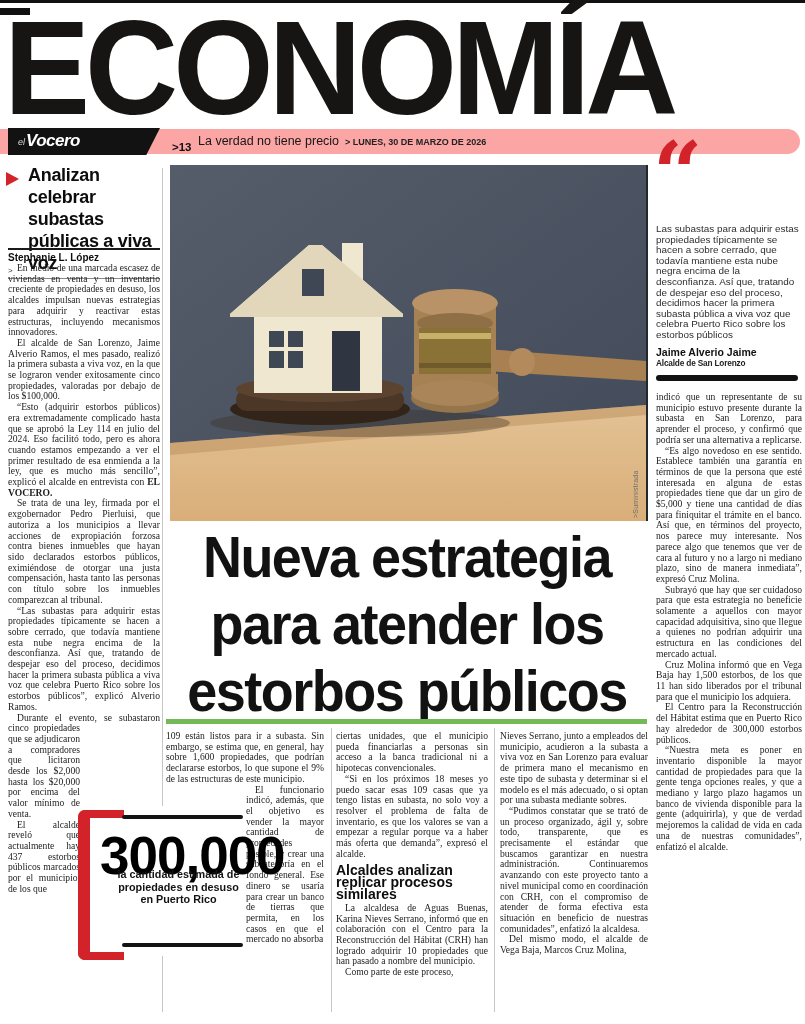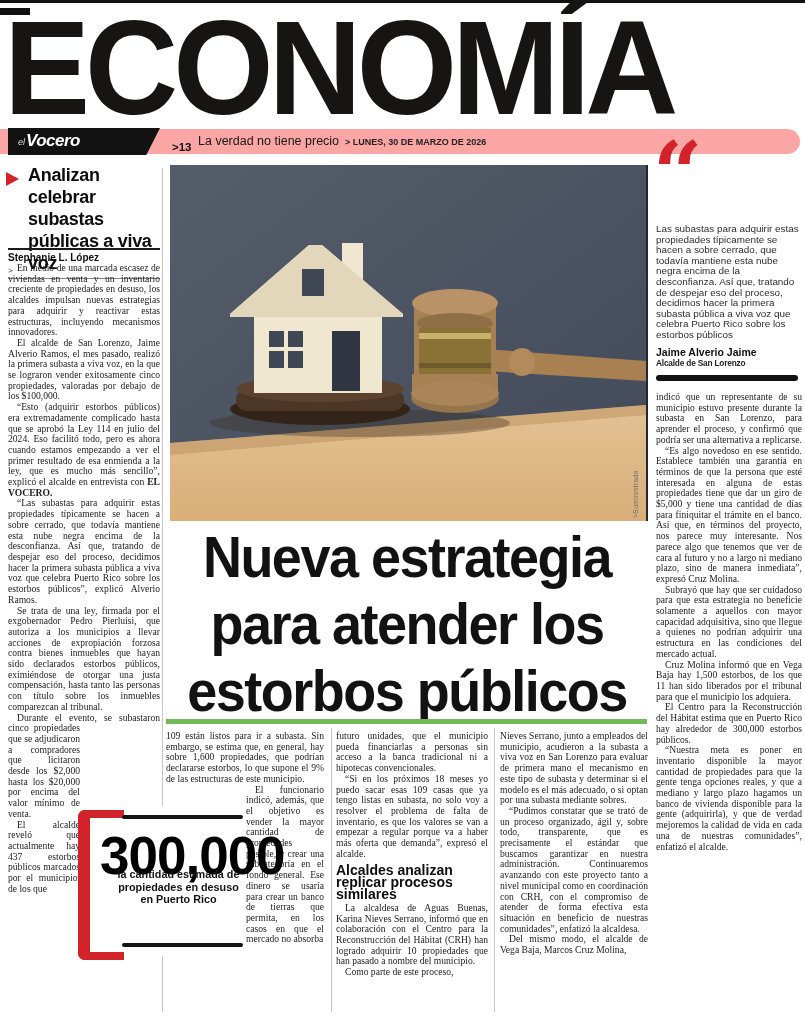--- a/index.html
+++ b/index.html
@@ -106,22 +106,22 @@
   <div class="kicker-title">Analizan celebrar subastas públicas a viva voz</div>
   <div class="rule-a"></div>
   <div class="byline">Stephanie L. López</div>
   <div class="byline-mark">&gt;</div>
   <div class="rule-b"></div>
 
   <div class="bodycol col1">
     <p>En medio de una marcada escasez de viviendas en venta y un inventario creciente de propiedades en desuso, los alcaldes impulsan nuevas estrategias para adquirir y reactivar estas estructuras, incluyendo mecanismos innovadores.</p>
     <p>El alcalde de San Lorenzo, Jaime Alverio Ramos, el mes pasado, realizó la primera subasta a viva voz, en la que se lograron vender exitosamente cinco propiedades, valoradas por debajo de los $100,000.</p>
     <p><span>“Esto (adquirir estorbos públicos) era extremadamente complicado hasta que se aprobó la Ley 114 en julio del 2024. Eso facilitó todo, pero es ahora cuando estamos empezando a ver el primer resultado de esa enmienda a la ley, que es mucho más sencillo”, explicó el alcalde en entrevista con </span><strong>EL VOCERO.</strong></p>
+    <p>Se trata de una ley, firmada por el exgobernador Pedro Pierluisi, que autoriza a los municipios a llevar acciones de expropiación forzosa contra bienes inmuebles que hayan sido declarados estorbos públicos, eximiéndose de otorgar una justa compensación, hasta tanto las personas con título sobre los inmuebles comparezcan al tribunal.</p>
     <p>“Las subastas para adquirir estas propiedades típicamente se hacen a sobre cerrado, que todavía mantiene esta nube negra encima de la desconfianza. Así que, tratando de despejar eso del proceso, decidimos hacer la primera subasta pública a viva voz que celebra Puerto Rico sobre los estorbos públicos”, explicó Alverio Ramos.</p>
-    <p>Se trata de una ley, firmada por el exgobernador Pedro Pierluisi, que autoriza a los municipios a llevar acciones de expropiación forzosa contra bienes inmuebles que hayan sido declarados estorbos públicos, eximiéndose de otorgar una justa compensación, hasta tanto las personas con título sobre los inmuebles comparezcan al tribunal.</p>
     <p><span>Durante el evento, se subas</span><span class="spacer-r"></span><span>taron cinco propiedades que se adjudicaron a compradores que licitaron desde los $2,000 hasta los $20,000 por encima del valor mínimo de venta.</span></p>
     <p>El alcalde reveló que actualmente hay 437 estorbos públicos marcados por el municipio, de los que</p>
   </div>
 
   <div class="photo">
     <svg width="476" height="356" viewBox="0 0 476 356">
       <defs>
         <linearGradient id="wall" x1="0" y1="0" x2="1" y2="1">
           <stop offset="0" stop-color="#555d6b"></stop>
             <stop offset="1" stop-color="#424a59"></stop>
@@ -177,21 +177,21 @@
     <div>estorbos públicos</div>
   </div>
   <div class="green-rule"></div>
 
   <div class="bodycol col2">
     <p class="cont">109 están listos para ir a subasta. Sin embargo, se estima que, en general, hay sobre 1,600 propiedades, que podrían declararse estorbos, lo que supone el 9% de las estructuras de este municipio.</p>
     <p><span class="spacer-l"></span><span>El funcionario indicó, además, que el objetivo es vender la mayor cantidad de propiedades posible, y crear una subcategoría en el fondo general. Ese dinero se usaría para crear un banco de tierras que permita, en los casos en que el mercado no absorba</span></p>
   </div>
 
   <div class="bodycol col3">
-    <p class="cont">futuro unidades, que el municipio pueda financiarlas a personas sin acceso a la banca tradicional ni a hipotecas convencionales.</p>
+    <p class="cont">ciertas unidades, que el municipio pueda financiarlas a personas sin acceso a la banca tradicional ni a hipotecas convencionales.</p>
     <p>“Si en los próximos 18 meses yo puedo sacar esas 109 casas que ya tengo listas en subasta, no solo voy a resolver el problema de falta de inventario, es que los valores se van a empezar a regular porque va a haber más oferta que demanda”, expresó el alcalde.</p>
     <p class="subhead">
       <span>Alcaldes analizan</span><br>
       <span>replicar procesos similares</span>
     </p>
     <p>La alcaldesa de Aguas Buenas, Karina Nieves Serrano, informó que en colaboración con el Centro para la Reconstrucción del Hábitat (CRH) han logrado adquirir 10 propiedades que han pasado a nombre del municipio.</p>
     <p>Como parte de este proceso,</p>
   </div>
 
   <div class="bodycol col4">

